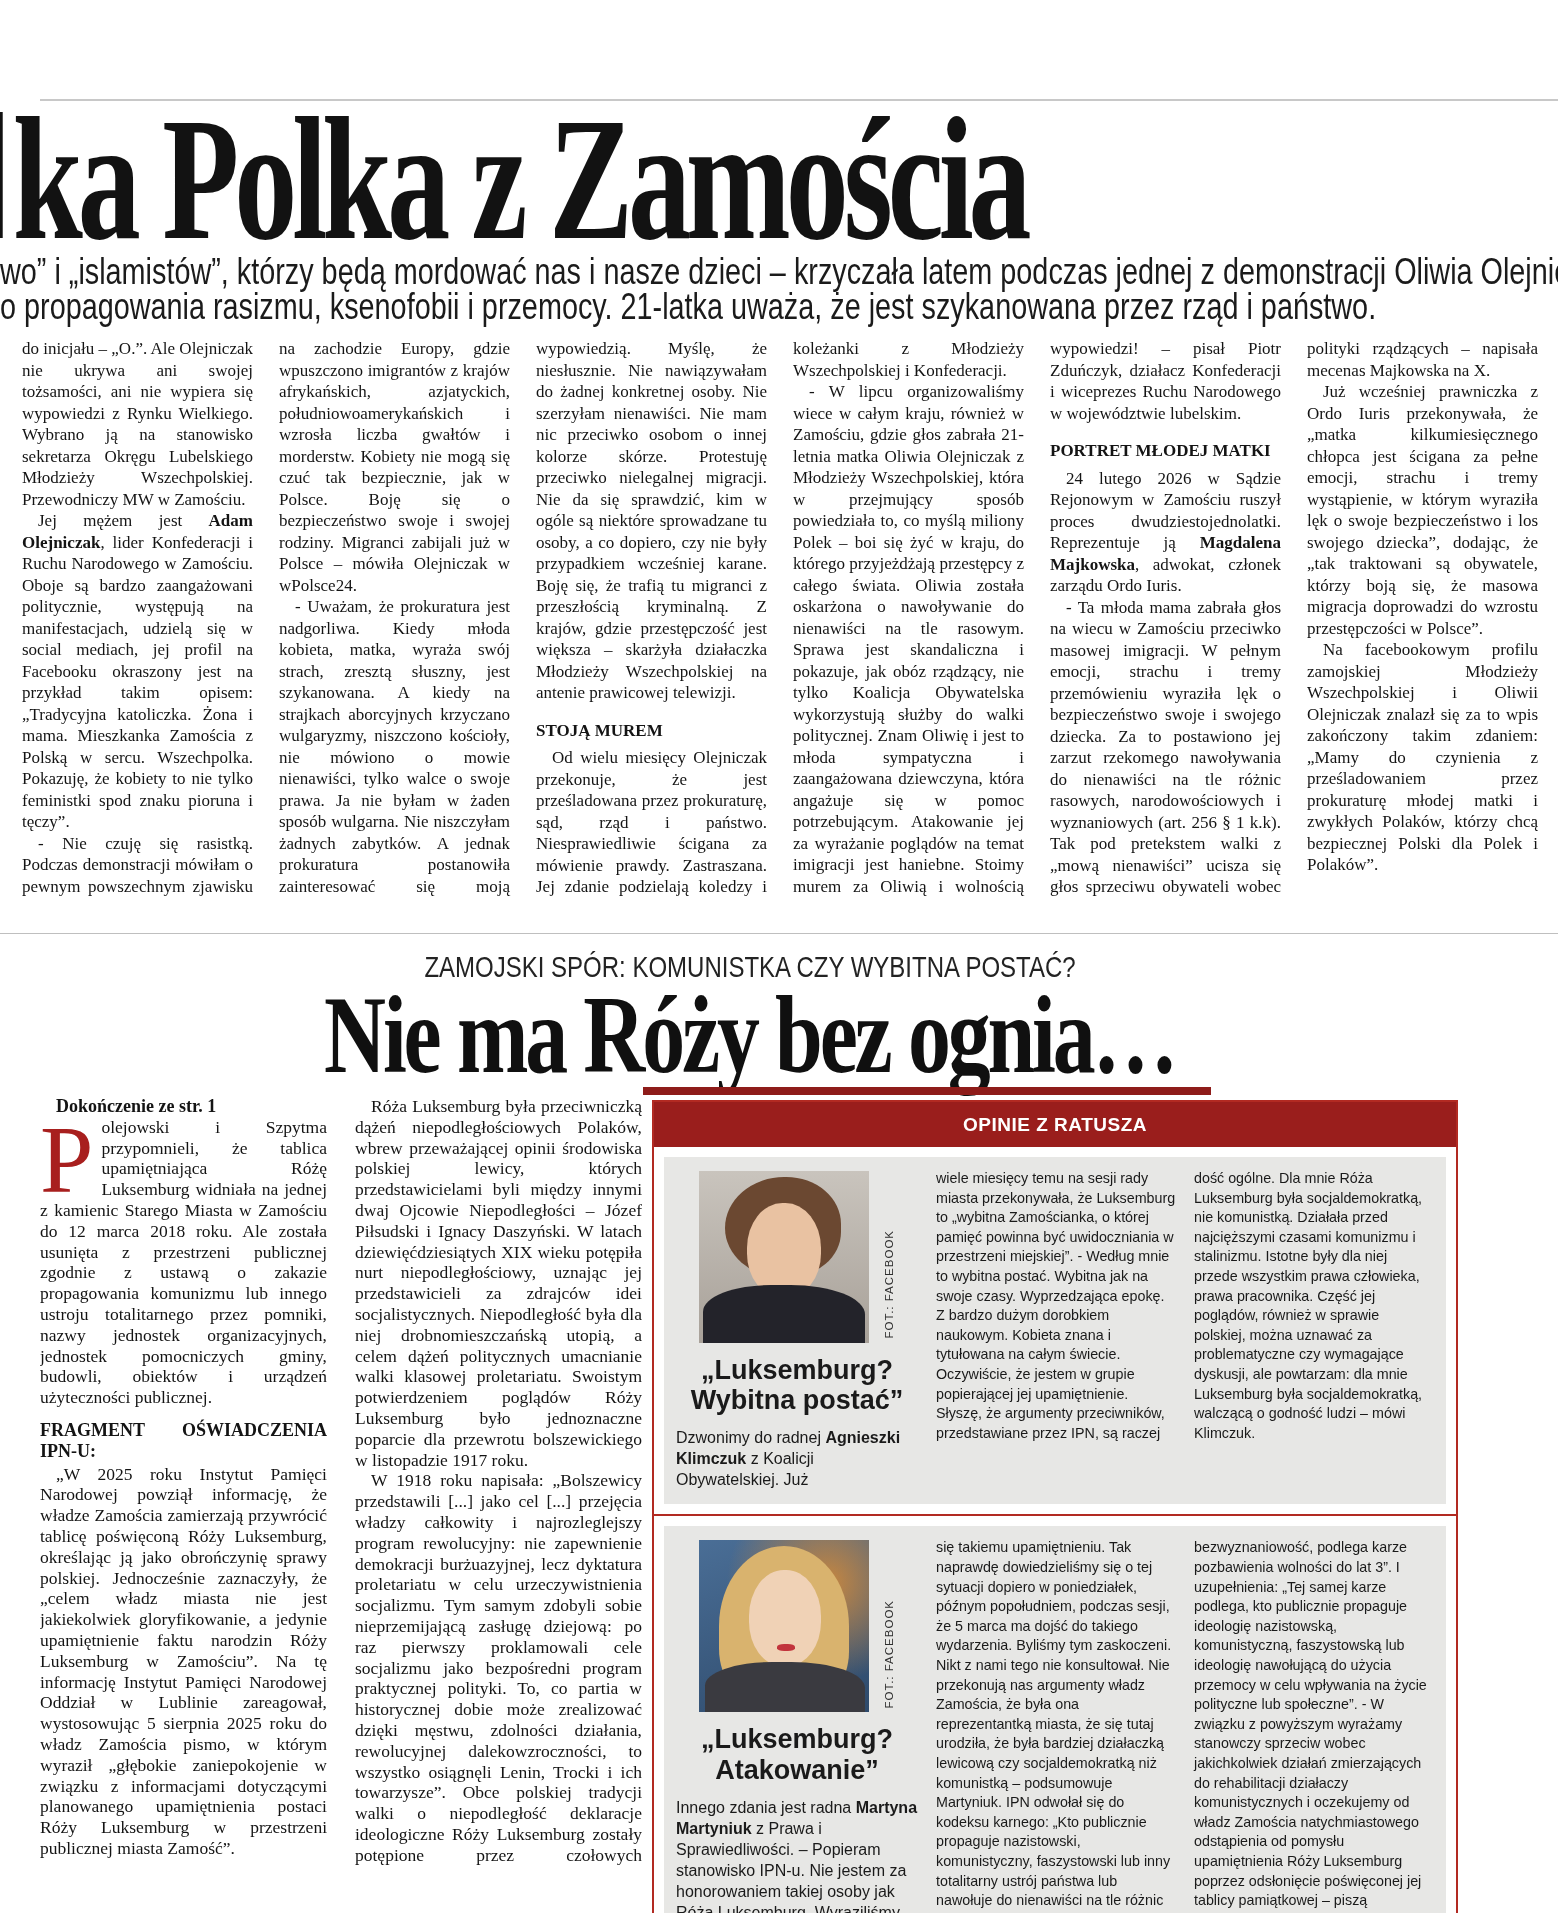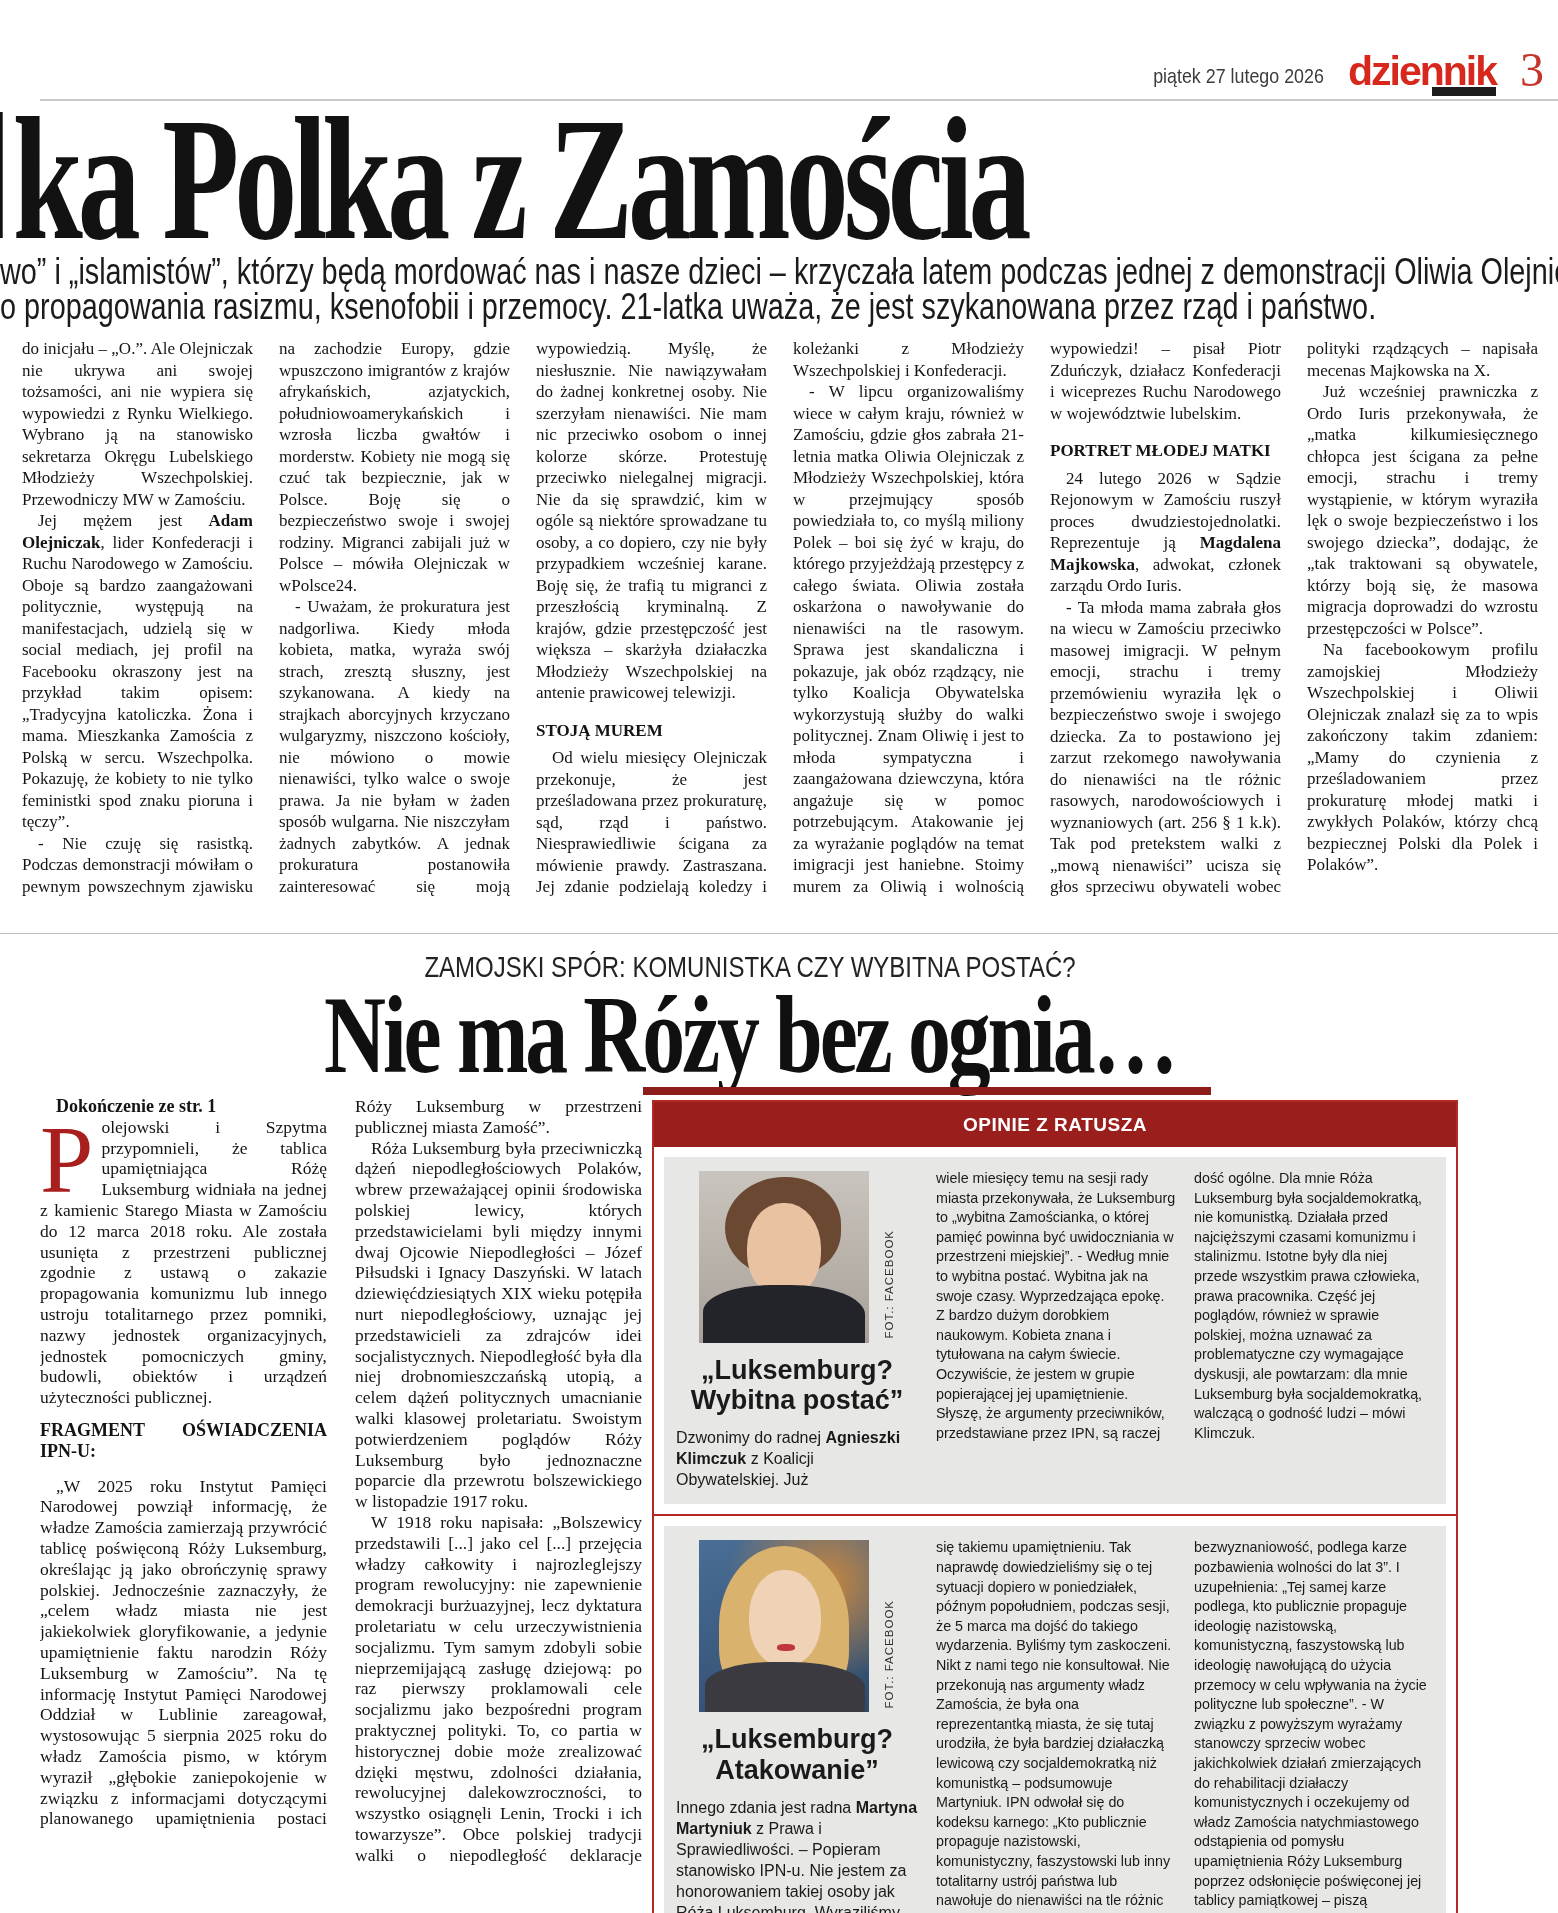--- a/index.html
+++ b/index.html
@@ -45,21 +45,21 @@
   .red-underline { position:absolute; top:1087px; left:643px; width:568px; height:8px; background:#8e1c1a; }
 
   
   .story-bottom { position:absolute; top:1096px; left:40px; width:602px; height:770px; overflow:hidden; }
   .cols2 { column-count:2; column-gap:28px; height:100%;
            font-size:17.5px; line-height:20.8px; text-align:justify; hyphens:auto; }
   .cols2 p { margin:0; text-indent:16px; }
   .cols2 p.noindent { text-indent:0; }
   .cont-note { font-weight:bold; font-size:18px; margin:0 0 4px; text-indent:0; }
   .dropcap { float:left; font-size:96px; line-height:.78; color:#a81f1e; padding:6px 8px 0 0; font-weight:400; }
-  .subhead2 { margin:12px 0 14px; font-weight:bold; font-size:18px; text-indent:0; }
+  .subhead2 { margin:12px 0 2px; font-weight:bold; font-size:18px; text-indent:0; }
 
   
   .opinion-box { position:absolute; top:1100px; left:652px; width:802px; border:2px solid #b22a22; background:#fff; }
   .box-bar { height:45px; background:#9a1e1c; color:#fff; display:flex; align-items:center; justify-content:center;
              font-family:"Liberation Sans", sans-serif; font-weight:bold; font-size:19px; letter-spacing:.5px; }
   .panel { background:#e7e7e5; margin:10px; padding:12px 12px 14px; display:flex; gap:18px; }
   .box-sep { height:2px; background:#b22a22; }
 
   .photo-col { flex:0 0 242px; width:242px; text-align:center;
                font-family:"Liberation Sans", sans-serif; }
@@ -84,25 +84,20 @@
   .ph2-hair { position:absolute; left:20px; top:6px; width:130px; height:160px; background:#d9b36e; border-radius:50% 50% 34% 36%; }
   .ph2-face { position:absolute; left:50px; top:30px; width:72px; height:96px; background:#f0d2b6; border-radius:48% 48% 46% 46%; }
   .ph2-lips { position:absolute; left:78px; top:104px; width:18px; height:7px; background:#c2343c; border-radius:40%; }
   .ph2-body { position:absolute; left:6px; bottom:-6px; width:160px; height:56px; background:#3a3a40; border-radius:42% 46% 0 0; }
 </style>
 </head>
 <body>
 
 <div class="page">
 
-  <div class="masthead">
-    <span class="issue-date">piątek 27 lutego 2026</span>
-    <span class="logo">dziennik</span>
-    <span class="page-number">3</span>
-  </div>
   <div class="top-rule"></div>
 
   <h1 class="headline1"><span class="squeeze"><span class="cut-letter"></span><span>ka Polka z Zamościa</span></span></h1>
 
   <div class="subtitle">
     <div><span class="squeeze">wo” i „islamistów”, którzy będą mordować nas i nasze dzieci – krzyczała latem podczas jednej z demonstracji Oliwia Olejniczak.</span></div>
     <div><span class="squeeze">o propagowania rasizmu, ksenofobii i przemocy. 21-latka uważa, że jest szykanowana przez rząd i państwo.</span></div>
   </div>
 
   <section class="story-top">

